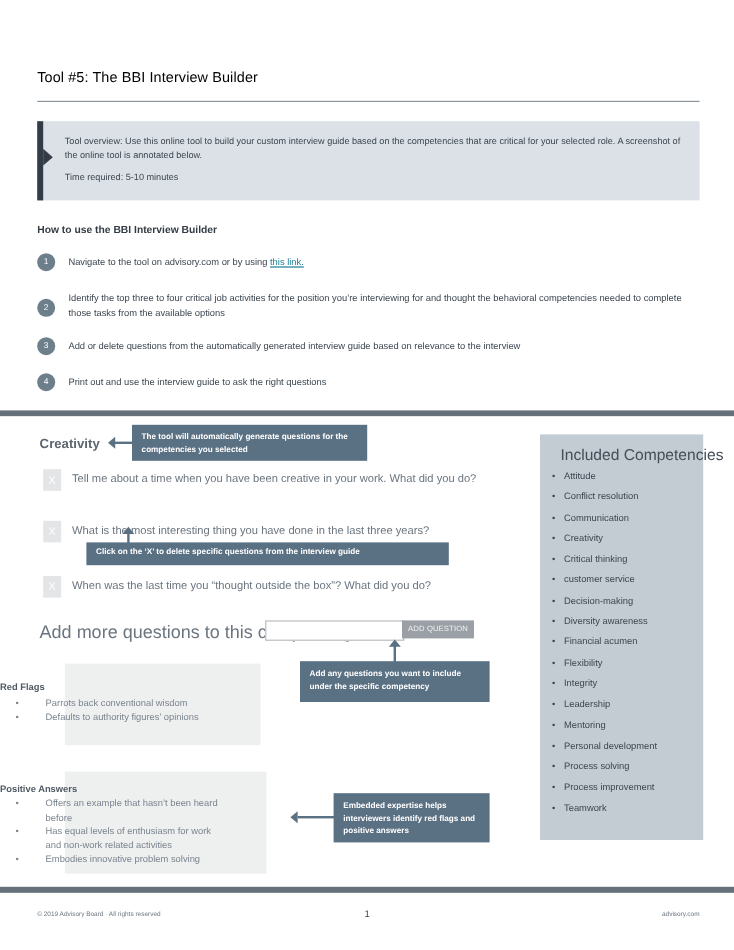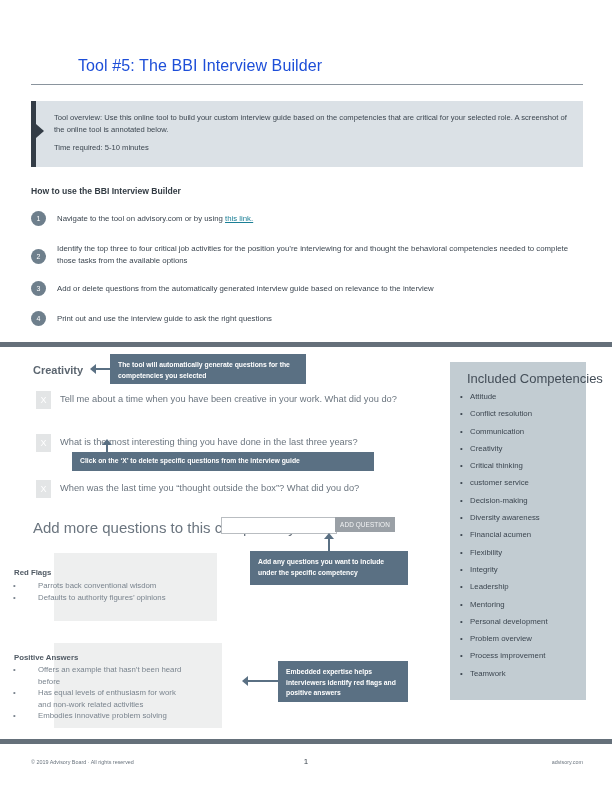--- a/index.html
+++ b/index.html
@@ -14,25 +14,24 @@
     font-family: "Liberation Sans", sans-serif;
     color: #3c4650;
     overflow: hidden;
   }
 
   
   #page-title {
     position: absolute;
     left: 31px;
     top: 57px;
-    font-size: 16px;
+    font-size: 12px;
     font-weight: normal;
-    color: #1d4ed8;
+    color: #000000;
     letter-spacing: 0.1px;
-    margin-left: 47px;
   }
   #title-rule {
     position: absolute;
     left: 31px;
     top: 84px;
     width: 552px;
     height: 1px;
     background: #8a949d;
   }
 
@@ -215,21 +214,21 @@
 
   
   .info-box {
     position: absolute;
     background: #eeefef;
   }
   #redflags-box { left: 54px; top: 553px; width: 163px; height: 68px; }
   #positive-box { left: 54px; top: 643px; width: 168px; height: 85px; }
   .box-title {
     position: absolute;
-    left: 14px;
+    left: 0;
     font-size: 7.8px;
     font-weight: bold;
     color: #505a64;
   }
   #redflags-title { top: 568px; }
   #positive-title { top: 653px; }
   .box-list {
     position: absolute;
     left: 10px;
     margin: 0;
@@ -437,21 +436,21 @@
   <li>Critical thinking</li>
   <li> customer service</li>
   <li>Decision-making</li>
   <li>Diversity awareness</li>
   <li>Financial acumen</li>
   <li>Flexibility</li>
   <li>Integrity</li>
   <li>Leadership</li>
   <li>Mentoring</li>
   <li>Personal development</li>
-  <li>Problem overview</li>
+  <li>Process solving</li>
   <li>Process improvement</li>
   <li>Teamwork</li>
 </ul>
 
 <div class="connector" id="conn-gen-line"></div>
 <div id="conn-gen-head"></div>
 <div class="callout" id="callout-generate">The tool will automatically generate questions for the competencies you selected</div>
 
 <div class="connector" id="conn-del-stem"></div>
 <div id="conn-del-head"></div>

